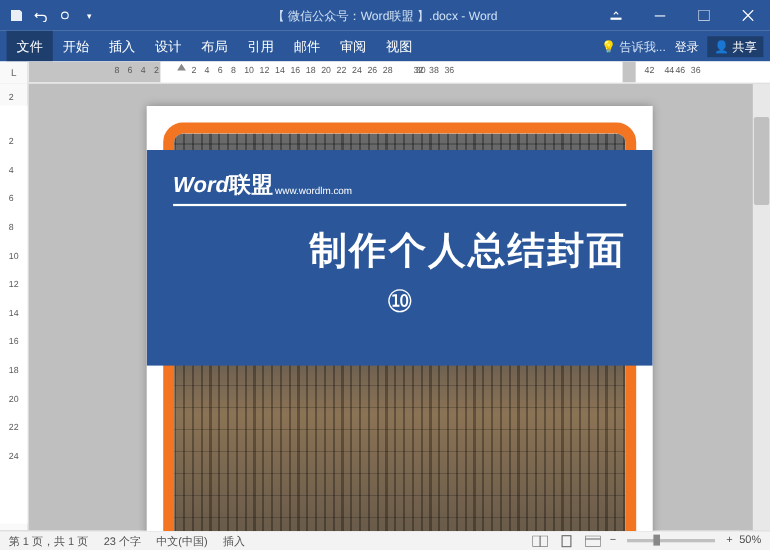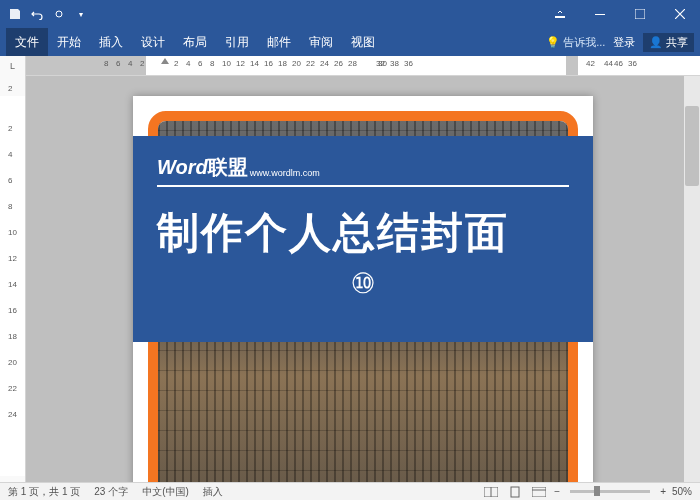--- a/index.html
+++ b/index.html
@@ -30,21 +30,21 @@
 .canvas{flex:1;overflow:auto;position:relative;padding:20px 0 0 0}
 .page{width:460px;margin:0 auto;background:#fff;box-shadow:0 0 8px rgba(0,0,0,0.3);position:relative;height:560px;overflow:hidden}
 .cover-frame{position:absolute;top:15px;left:15px;right:15px;bottom:15px;border:10px solid #f47521;border-radius:18px;overflow:hidden}
 .cover-img{width:100%;height:100%;background:linear-gradient(180deg,#6b6b6b 0%,#4a4a4a 30%,#8b7355 50%,#3a3a3a 100%);position:relative}
 .cover-img::before{content:"";position:absolute;inset:0;background:repeating-linear-gradient(90deg,rgba(0,0,0,0.3) 0 2px,transparent 2px 8px),repeating-linear-gradient(0deg,rgba(0,0,0,0.2) 0 1px,transparent 1px 20px)}
 .overlay{position:absolute;top:40px;left:0;right:0;background:#2b579a;padding:18px 24px 24px;color:#fff}
 .logo-line{display:flex;align-items:baseline;border-bottom:2px solid #fff;padding-bottom:4px;margin-bottom:18px}
 .logo-word{font-size:20px;font-weight:bold;font-style:italic}
 .logo-cn{font-size:20px;font-weight:bold}
 .logo-url{font-size:9px;margin-left:4px}
-.main-title{font-size:42px;font-weight:bold;text-align:left;letter-spacing:2px}
+.main-title{font-size:34px;font-weight:bold;text-align:right;letter-spacing:2px}
 .circle-num{font-size:28px;text-align:center;margin:6px 0 18px}
 .wechat{font-size:14px}
 .statusbar{height:18px;background:#f3f3f3;border-top:1px solid #d4d4d4;display:flex;align-items:center;font-size:10px;color:#505050;padding:0 8px}
 .sb-item{margin-right:14px}
 .sb-right{margin-left:auto;display:flex;align-items:center;gap:6px}
 .view-btn{width:18px;height:14px;display:flex;align-items:center;justify-content:center;cursor:pointer}
 .zoom-slider{width:80px;height:3px;background:#c0c0c0;position:relative;margin:0 4px}
 .zoom-thumb{position:absolute;width:6px;height:10px;background:#888;top:-4px;left:30%}
 .scrollbar{position:absolute;right:0;top:0;bottom:0;width:16px;background:#e8e8e8}
 .scroll-thumb{position:absolute;top:30px;width:14px;left:1px;height:80px;background:#c0c0c0;border-radius:2px}
@@ -64,20 +64,21 @@
           <path fill="none" stroke="#fff" stroke-width="1.2" d="M3 4 L1 6 L3 8 M1 6 H8 A3 3 0 0 1 8 12"></path>
         </svg>
       </span>
     <span class="qat-icon">
         <svg width="10" height="10" viewBox="0 0 10 10">
           <circle cx="5" cy="5" r="3" fill="none" stroke="#fff"></circle>
         </svg>
       </span>
     <span class="qat-icon" style="font-size:8px">▾</span>
   </div>
+  <div class="title-text">【 微信公众号：Word联盟 】.docx - Word</div>
   <div class="win-controls">
     <div class="win-btn">
         <svg width="12" height="12">
           <rect x="1" y="8" width="10" height="2" fill="#fff"></rect>
           <path d="M4 5l2-2 2 2" fill="none" stroke="#fff"></path>
         </svg>
       </div>
     <div class="win-btn">
         <svg width="10" height="10">
           <rect x="0" y="5" width="10" height="1" fill="#fff"></rect>

